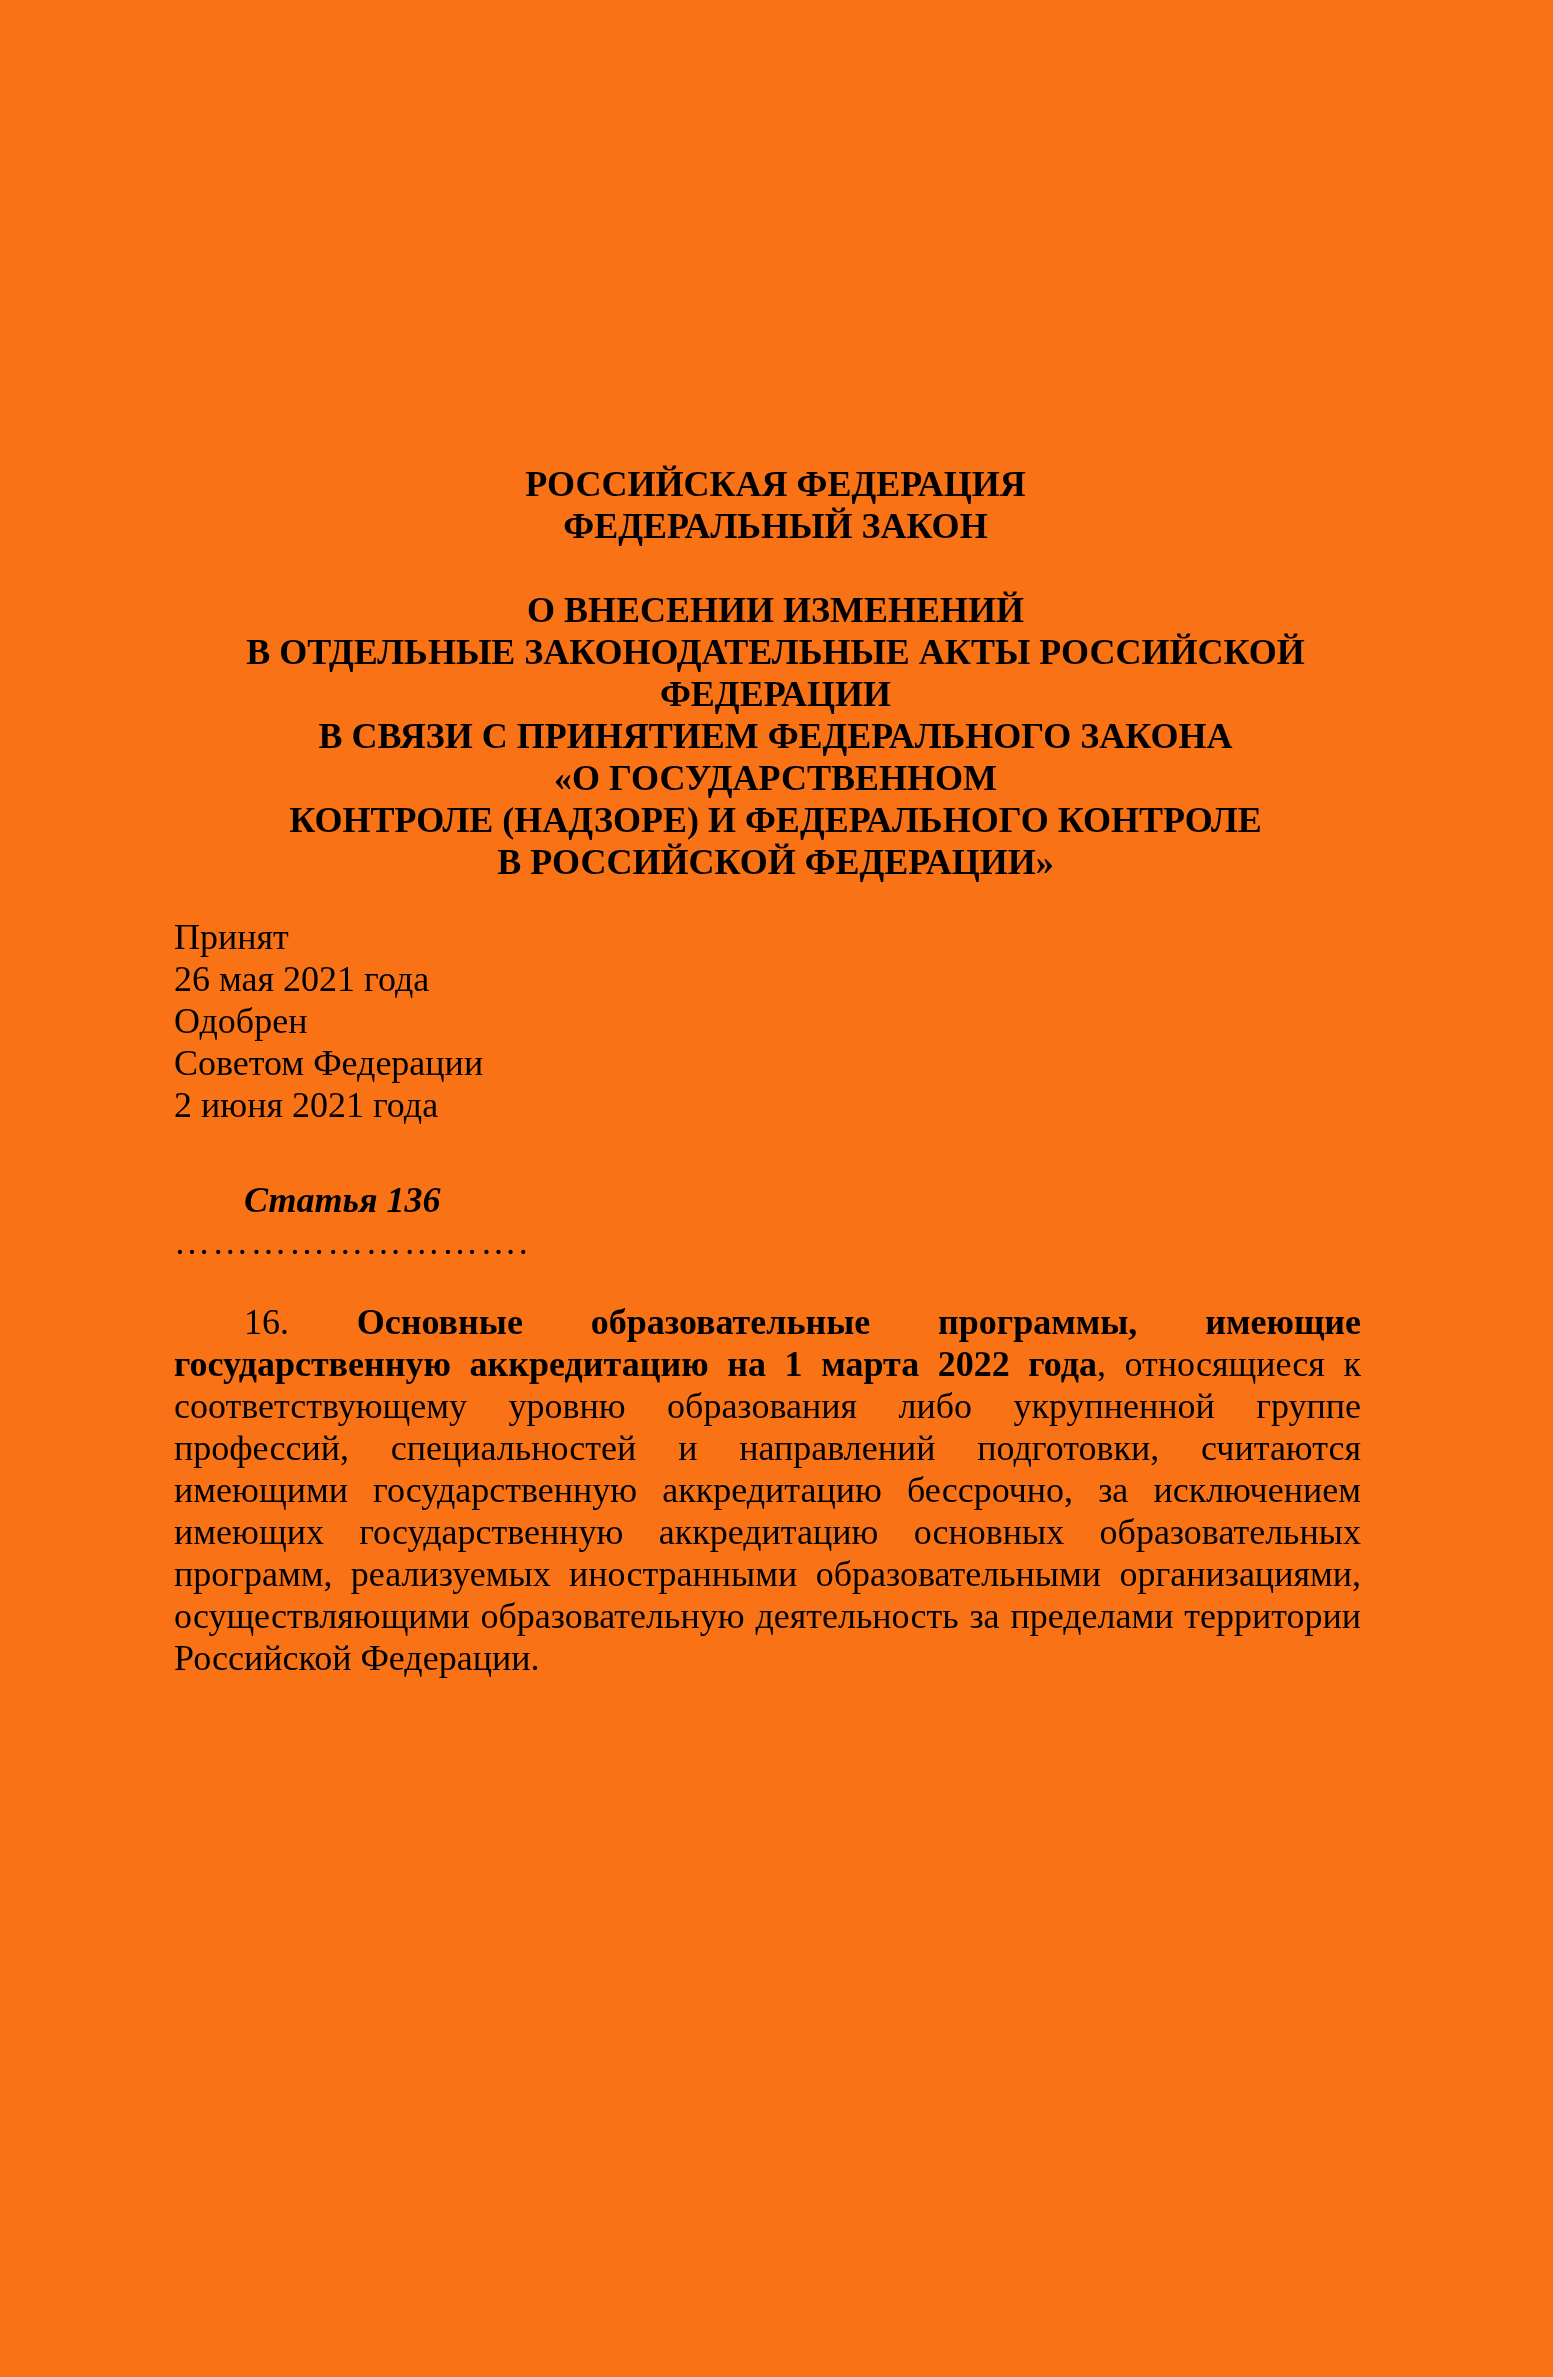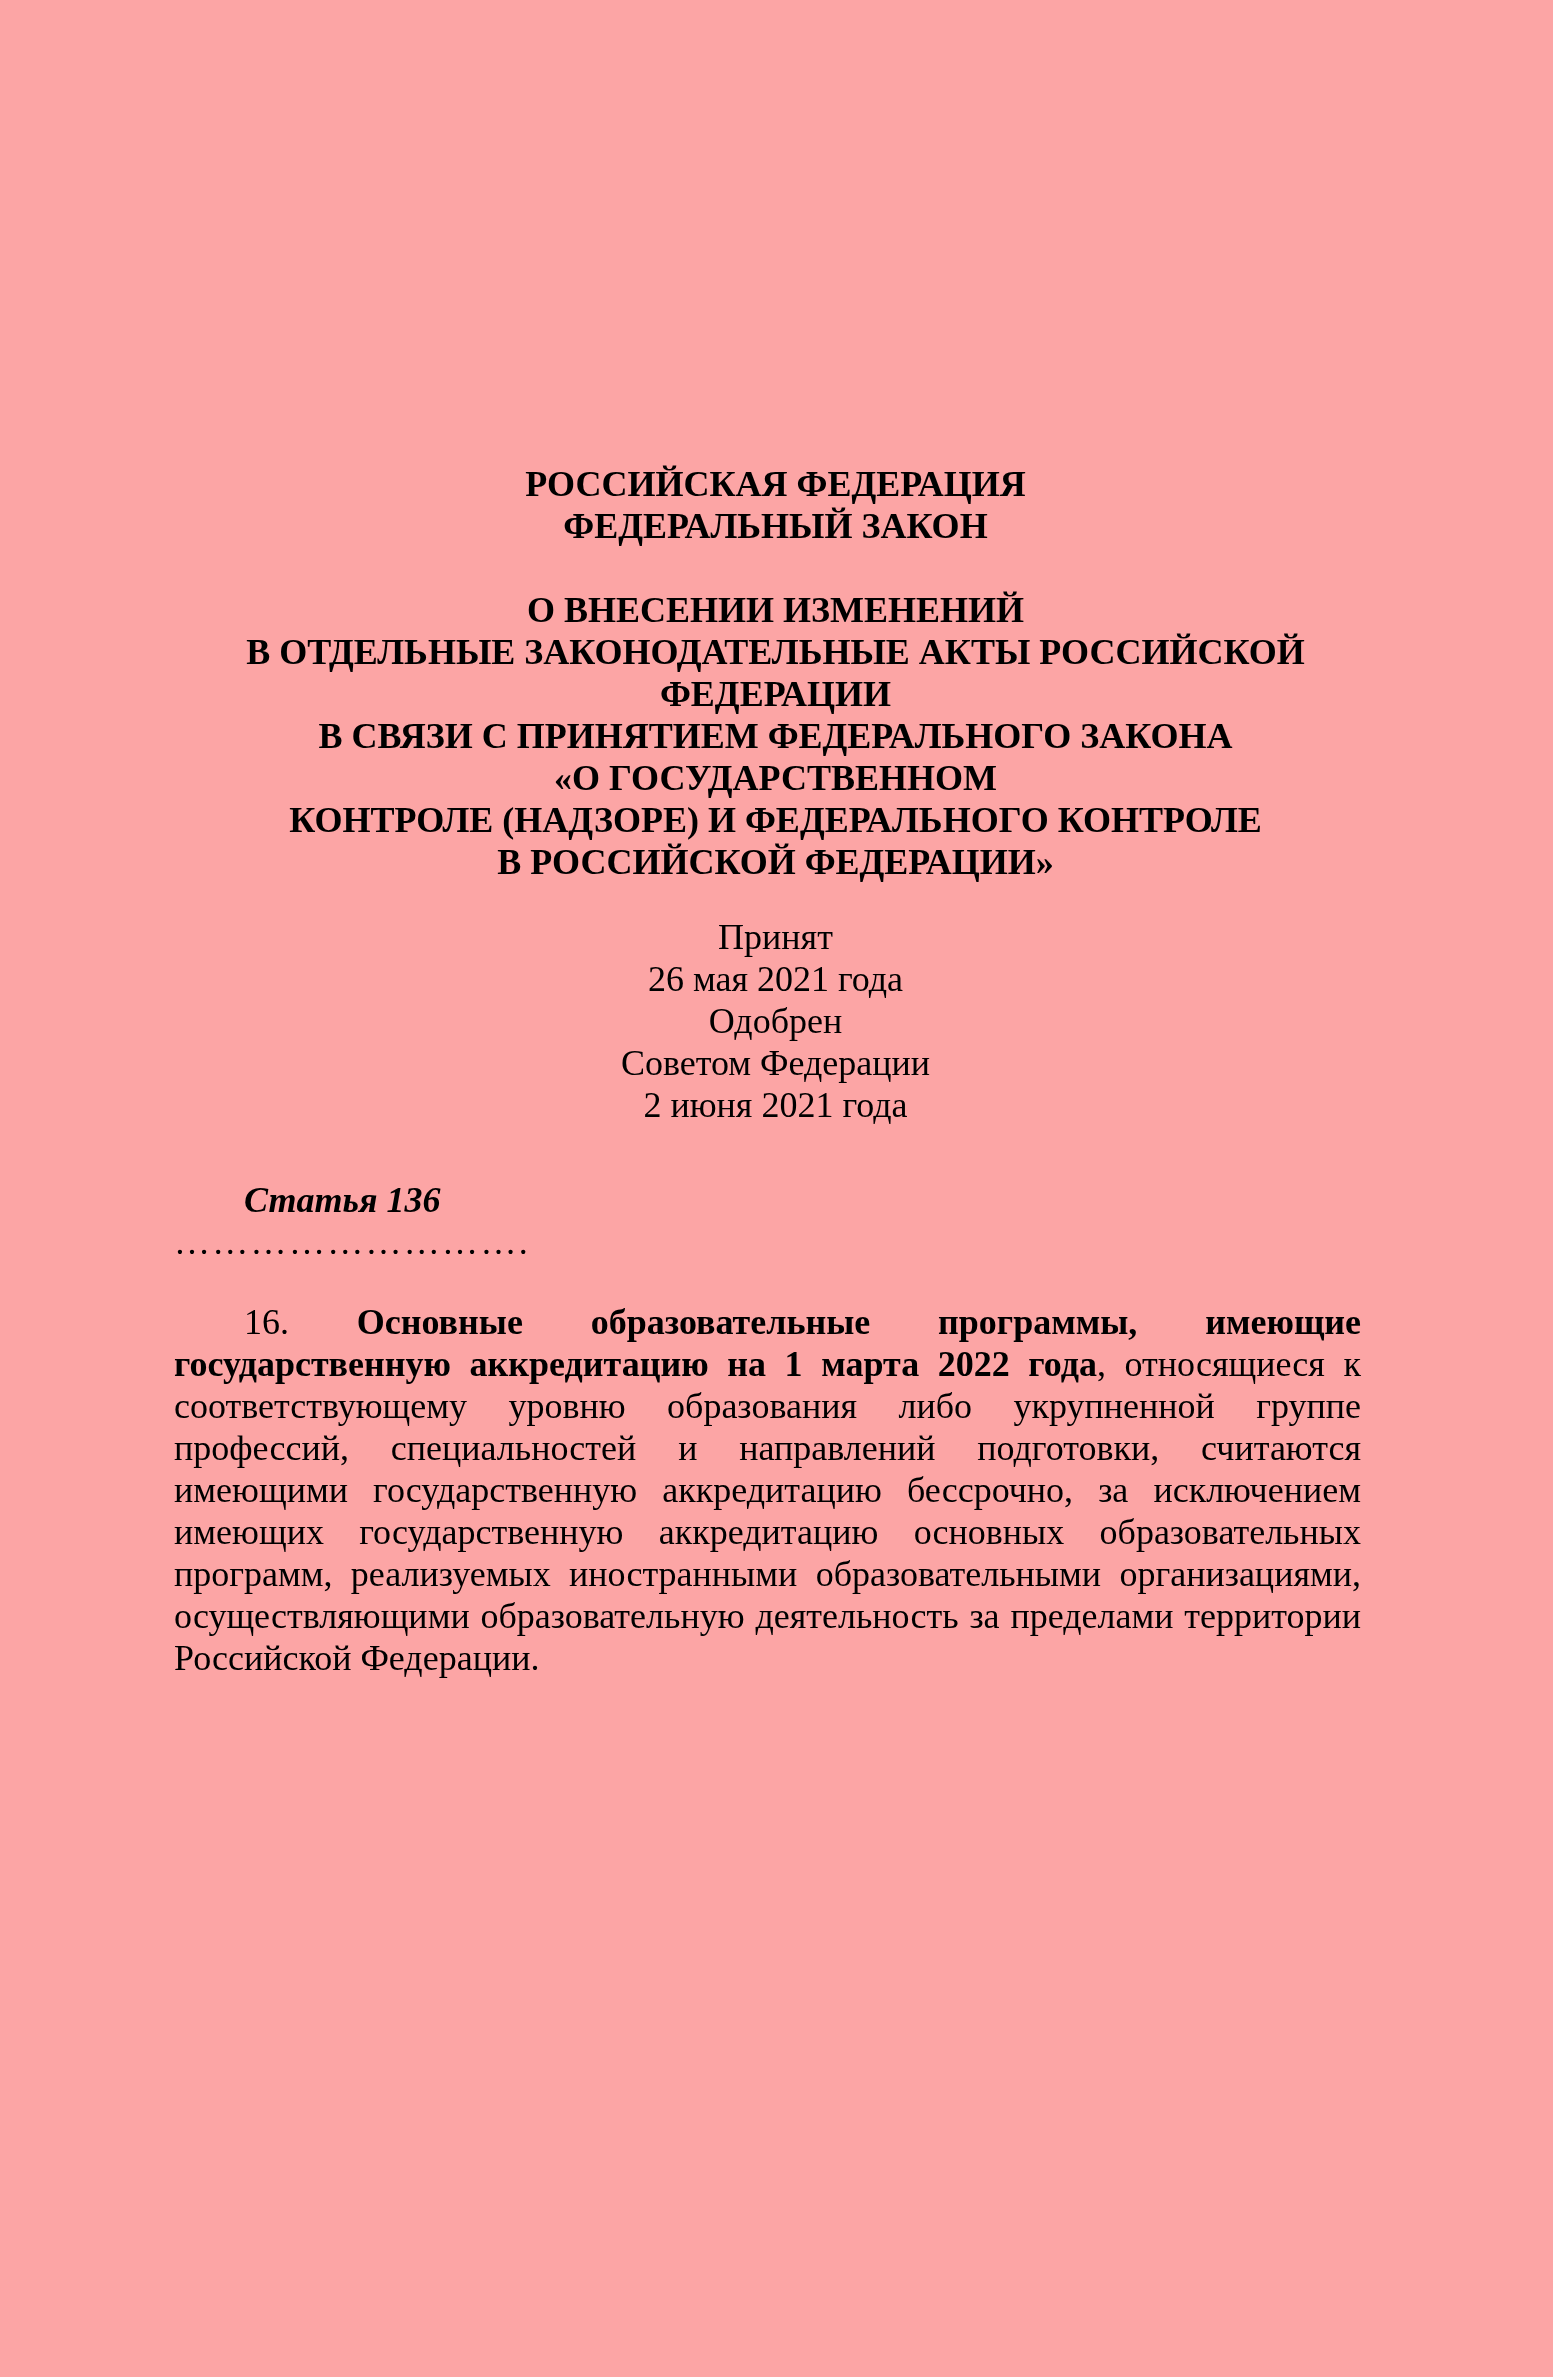--- a/index.html
+++ b/index.html
@@ -4,21 +4,21 @@
 <style>
   html, body {
     margin: 0;
     padding: 0;
     background: #ffffff;
   }
   .page {
     position: relative;
     width: 1554px;
     height: 2377px;
-    background: #fca5a5;
+    background: #f97316;
     overflow: hidden;
     font-family: "Liberation Serif", "DejaVu Serif", serif;
     color: #000000;
   }
   .content {
     position: absolute;
     left: 174px;
     top: 463px;
     width: 1203px;
     font-size: 36px;
@@ -27,21 +27,21 @@
   .heading-block {
     text-align: center;
     font-weight: bold;
   }
   .subject-block {
     text-align: center;
     font-weight: bold;
     margin-top: 42px;
   }
   .adoption-block {
-    text-align: center;
+    text-align: left;
     margin-top: 33px;
   }
   .article-heading {
     font-weight: bold;
     text-indent: 70px;
     margin-top: 53px;
     font-style: italic;
   }
   .dots-line {
     letter-spacing: 2.3px;

